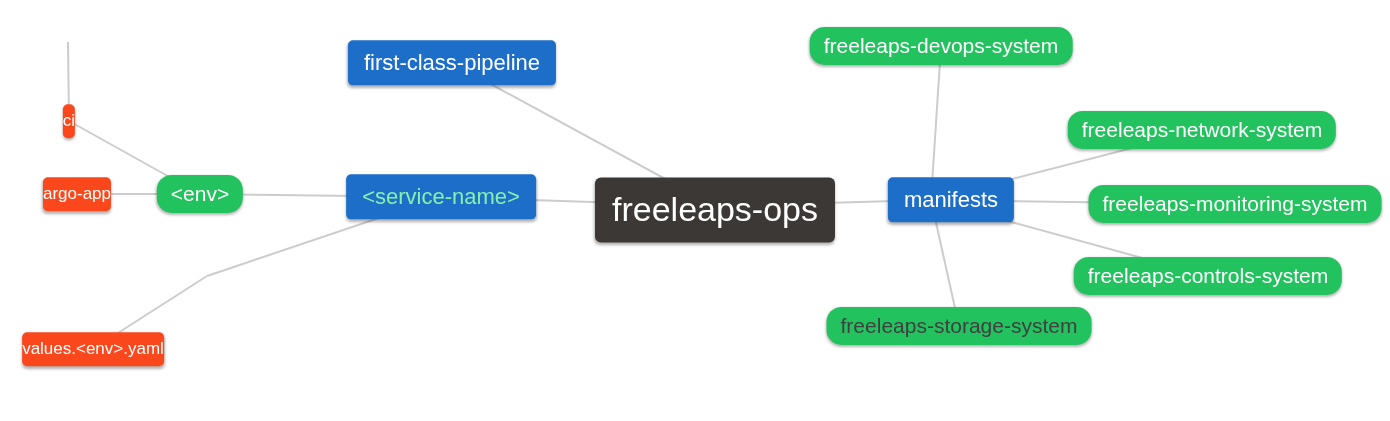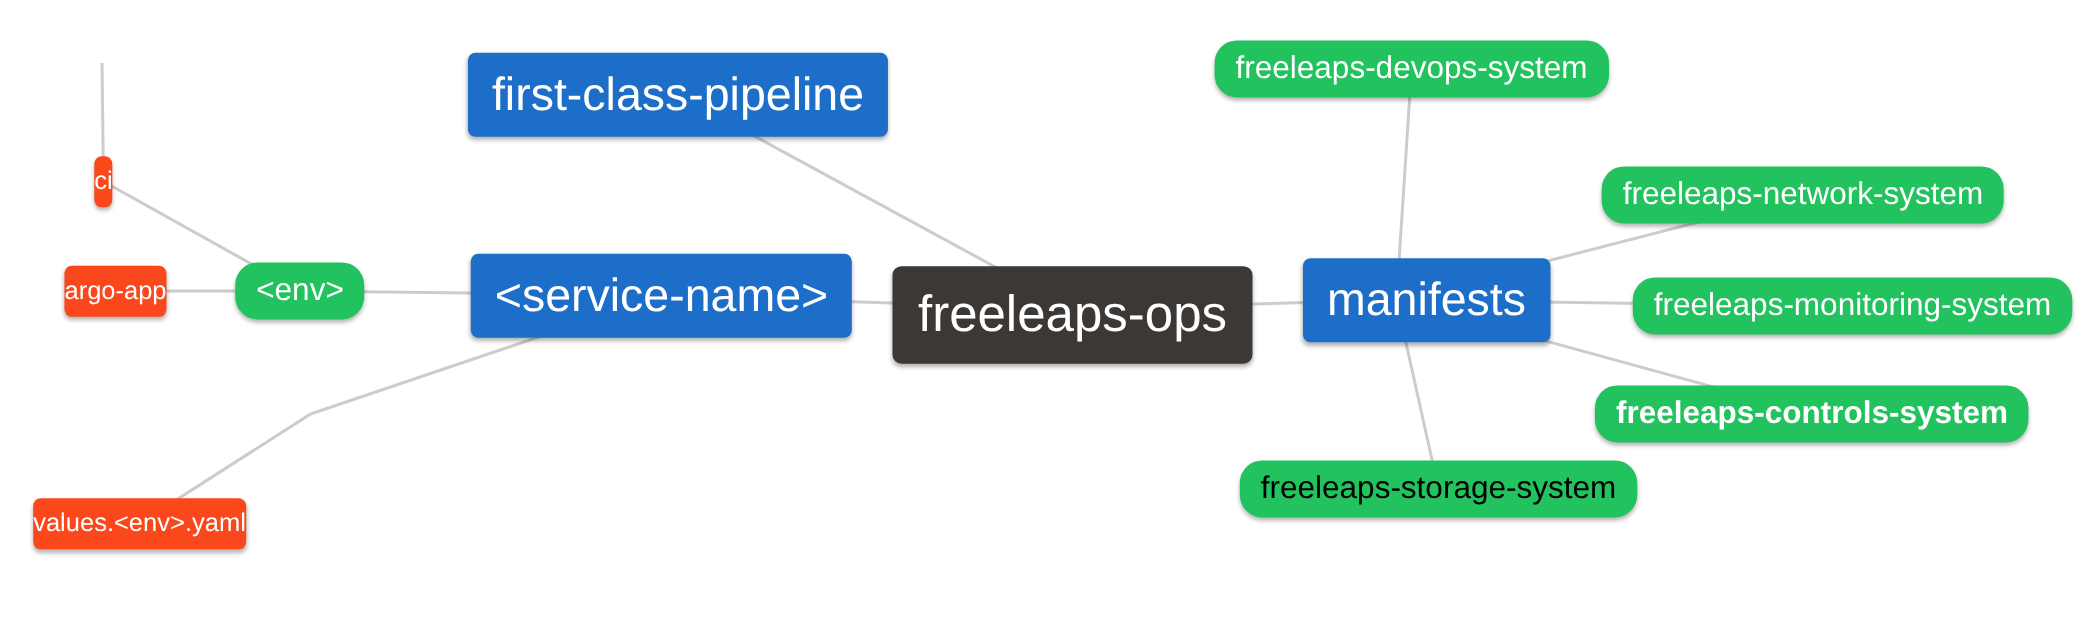--- a/index.html
+++ b/index.html
@@ -27,21 +27,21 @@
     z-index: 2;
     color: #ffffff;
     white-space: nowrap;
     text-align: center;
     border-radius: 5px;
     box-shadow: 0 2px 3px rgba(0,0,0,0.30);
     cursor: pointer;
     line-height: 1.15;
   }
   .lvl-0 { font-size: 34px; padding: 13px 17px; border-radius: 6px; }
-  .lvl-1 { font-size: 31px; padding: 10px 16px; }
+  .lvl-1 { font-size: 22px; padding: 10px 16px; }
   .lvl-2 { font-size: 21px; padding: 7px 14px; border-radius: 15px; }
   .lvl-3 { font-size: 17px; padding: 7px 0; }
   .lvl-4 { font-size: 15px; padding: 7px 10px; border-radius: 6px; }
 </style>
 </head>
 <body>
 
 <div class="canvas" style="background-color: rgb(255, 255, 255);">
 
   <svg class="edges" width="1390" height="421">
@@ -60,25 +60,25 @@
       <line x1="1208" y1="276" x2="931" y2="200" stroke="#cccccc" stroke-width="2"></line>
       <line x1="959" y1="326" x2="931" y2="200" stroke="#cccccc" stroke-width="2"></line>
     </svg>
 
   <div class="node lvl-3" style="left: 69px; top: 121px; background-color: rgb(250, 72, 28); color: rgb(255, 255, 255);">ci</div>
   <div class="node lvl-3" style="left: 77px; top: 194px; background-color: rgb(250, 72, 28); color: rgb(255, 255, 255);">argo-app</div>
   <div class="node lvl-2" style="left: 200px; top: 194px; background-color: rgb(34, 194, 94); color: rgb(255, 255, 255);">&lt;env&gt;</div>
   <div class="node lvl-3" style="left: 93px; top: 349px; background-color: rgb(250, 72, 28); color: rgb(255, 255, 255);">values.&lt;env&gt;.yaml</div>
 
   <div class="node lvl-1" style="left: 452px; top: 63px; background-color: rgb(29, 110, 200); color: rgb(255, 255, 255);">first-class-pipeline</div>
-  <div class="node lvl-1" style="left: 441px; top: 197px; background-color: rgb(29, 110, 200); color: #ffffff;">&lt;service-name&gt;</div>
+  <div class="node lvl-1" style="left: 441px; top: 197px; background-color: rgb(29, 110, 200); color: #86efac;">&lt;service-name&gt;</div>
 
   <div class="node lvl-0" style="left: 715px; top: 210px; background-color: rgb(59, 56, 54); color: rgb(255, 255, 255);">freeleaps-ops</div>
 
   <div class="node lvl-1" style="left: 931px; top: 200px; background-color: rgb(29, 110, 200); color: rgb(255, 255, 255); margin-left: 20px;">manifests</div>
 
   <div class="node lvl-2" style="left: 941px; top: 46px; background-color: rgb(34, 194, 94); color: rgb(255, 255, 255);">freeleaps-devops-system</div>
   <div class="node lvl-2" style="left: 1202px; top: 130px; background-color: rgb(34, 194, 94); color: rgb(255, 255, 255);">freeleaps-network-system</div>
   <div class="node lvl-2" style="left: 1215px; top: 204px; background-color: rgb(34, 194, 94); color: rgb(255, 255, 255); margin-left: 20px;">freeleaps-monitoring-system</div>
-  <div class="node lvl-2" style="left: 1208px; top: 276px; background-color: rgb(34, 194, 94); color: rgb(255, 255, 255); font-weight: bold;">freeleaps-controls-system</div>
-  <div class="node lvl-2" style="left: 959px; top: 326px; background-color: rgb(34, 194, 94); color: #000000;">freeleaps-storage-system</div>
+  <div class="node lvl-2" style="left: 1208px; top: 276px; background-color: rgb(34, 194, 94); color: rgb(255, 255, 255);">freeleaps-controls-system</div>
+  <div class="node lvl-2" style="left: 959px; top: 326px; background-color: rgb(34, 194, 94); color: #404040;">freeleaps-storage-system</div>
 
 </div>
 
 </body></html>

